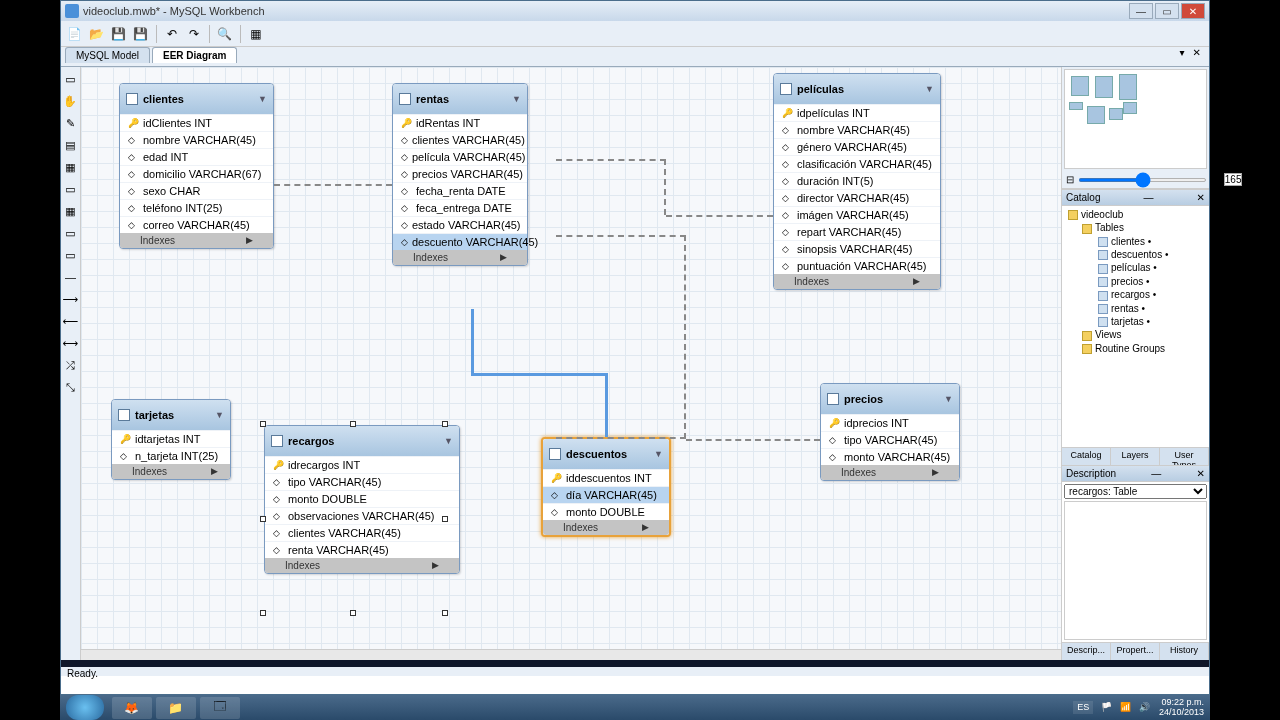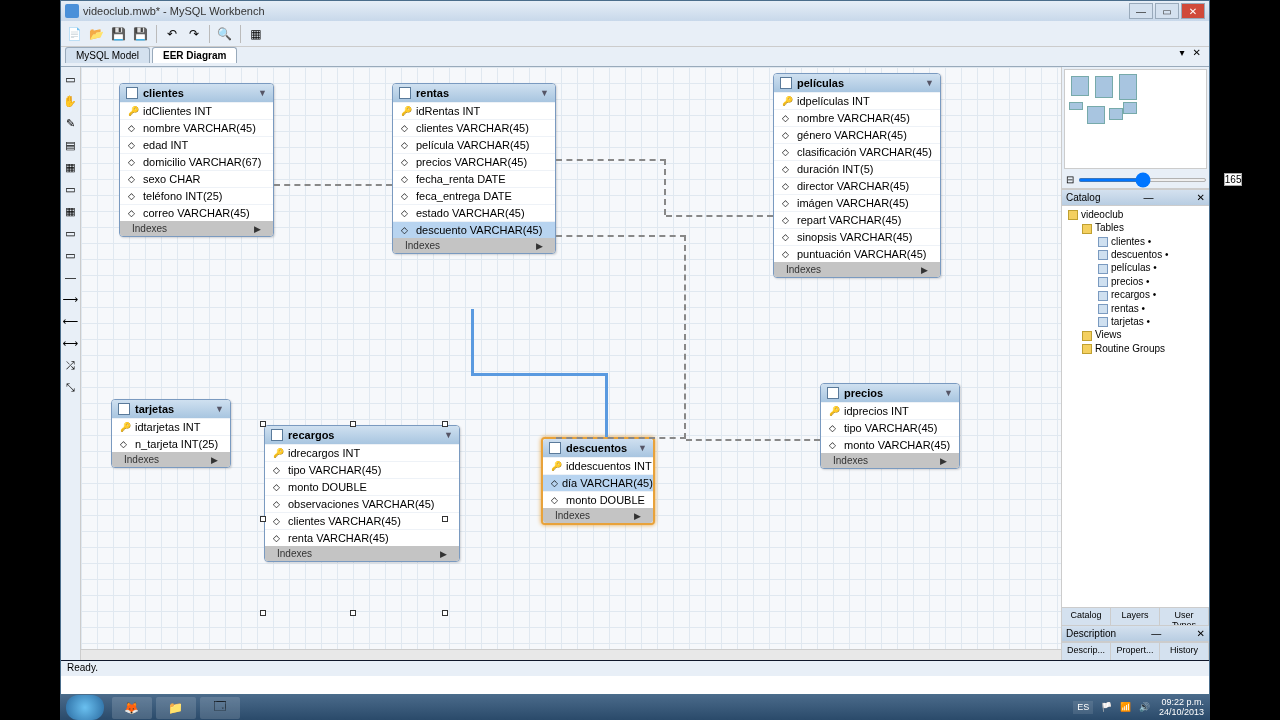--- a/index.html
+++ b/index.html
@@ -21,27 +21,27 @@
 .doctabs .tabspacer { flex: 1; }
 .doctabs .tabctrl { padding: 0 4px; cursor: pointer; }
 .main { display: flex; height: 593px; }
 .vtoolbar { width: 20px; background: #e8eff7; border-right: 1px solid #ccc; display: flex; flex-direction: column; align-items: center; padding-top: 4px; gap: 6px; }
 .vtoolbar .vbtn { width: 16px; height: 16px; border: 1px solid transparent; cursor: pointer; font-size: 11px; display: flex; align-items: center; justify-content: center; }
 .canvas { flex: 1; background: #f6f8fb; position: relative; overflow: hidden; background-image: linear-gradient(#e0e8f0 1px, transparent 1px), linear-gradient(90deg, #e0e8f0 1px, transparent 1px); background-size: 16px 16px; }
 .canvas::after { content:""; position:absolute; left:0; bottom:0; right:0; height:10px; background:#e8e8e8; border-top:1px solid #ccc; }
 .canvas .hscroll { position:absolute; bottom:1px; left:96px; width:400px; height:8px; background:#bcc8d4; border-radius:4px; }
 .erdtable { position: absolute; background: #fff; border: 1px solid #7a9ac0; border-radius: 4px; box-shadow: 1px 1px 2px rgba(0,0,0,.15); font-size: 11px; }
 .erdtable.selected { border: 2px solid #e8a23a; box-shadow: 0 0 4px #e8a23a; }
-.erdtable .thead { background: linear-gradient(#cfe0f0,#a8c5e0); padding: 3px 6px; font-weight: bold; display: flex; align-items: center; border-radius: 3px 3px 0 0; }
+.erdtable .thead { background: linear-gradient(#cfe0f0,#a8c5e0); padding: 9px 6px; font-weight: bold; display: flex; align-items: center; border-radius: 3px 3px 0 0; }
 .erdtable .thead .tblicon { width: 12px; height: 12px; background: #fff; border: 1px solid #5a7a9a; margin-right: 5px; }
 .erdtable .thead .expand { margin-left: auto; font-size: 9px; color: #556; }
 .erdtable .col { padding: 2px 8px; display: flex; align-items: center; border-top: 1px solid #eef2f7; white-space: nowrap; }
 .erdtable .col .key { width: 11px; height: 11px; margin-right: 4px; font-size: 9px; }
 .erdtable .col.sel { background: #b8d4f0; }
-.erdtable .tfoot { background: #c4c4c4; color: #333; padding: 2px 12px; font-size: 10px; display: flex; align-items: center; border-radius: 0 0 3px 3px; gap: 44px; }
+.erdtable .tfoot { background: #c4c4c4; color: #333; padding: 2px 20px; font-size: 10px; display: flex; align-items: flex-start; border-radius: 0 0 3px 3px; gap: 44px; }
 .erdtable .tfoot .expand { margin-left: auto; font-size: 9px; }
 .handle { position: absolute; width: 6px; height: 6px; background: #fff; border: 1px solid #333; }
 .rel { position: absolute; border-color: #888; pointer-events: none; }
 .rel.solid { border-color: #5a9ae0; }
 .rside { width: 148px; background: #e8eff7; border-left: 1px solid #ccc; display: flex; flex-direction: column; font-size: 10px; }
 .rside .navthumb { height: 100px; background: #fff; border: 1px solid #ccc; margin: 2px; position: relative; }
 .rside .navthumb .mini { position: absolute; background: #a8c5e0; border: 1px solid #7aa; }
 .rside .zoomrow { height: 18px; display: flex; align-items: center; padding: 0 4px; gap: 4px; border-bottom: 1px solid #ccc; }
 .rside .zoomrow input[type=range] { flex: 1; height: 4px; }
 .rside .zoomrow .zval { width: 30px; font-size: 10px; text-align: right; border: 1px solid #aaa; background: #fff; }
@@ -54,21 +54,21 @@
 .rside .tree .tnode.l3 { padding-left: 34px; }
 .rside .tree .icn { display:inline-block; width:10px; height:10px; margin-right:3px; vertical-align:middle; }
 .rside .tree .icn.db { background:#f4d060; border:1px solid #c0a030; }
 .rside .tree .icn.fld { background:#f4d060; border:1px solid #c0a030; }
 .rside .tree .icn.tbl { background:#cfe0f0; border:1px solid #7a9ac0; }
 .rside .bottomtabs { height: 18px; display: flex; border-top: 1px solid #ccc; }
 .rside .bottomtabs .btab { flex:1; font-size:9px; padding:2px; text-align:center; border-right:1px solid #ccc; background:#d4e1ef; cursor:pointer; overflow:hidden; }
 .rside .descbox { height: 160px; background: #fff; display: flex; flex-direction: column; }
 .rside .descbox select { margin: 2px; font-size: 10px; }
 .rside .descarea { flex: 1; background: #fff; border: 1px solid #ccc; margin: 0 2px 2px; }
-.statusbar { height: 16px; background: #e8eff7; font-size: 10px; padding: 1px 6px; border-top: 1px solid #0f172a; display:flex; }
+.statusbar { height: 16px; background: #e8eff7; font-size: 10px; padding: 1px 6px; border-top: 7px solid #0f172a; display:flex; }
 .statusbar .sgrip { margin-left:auto; width:12px; height:12px; }
 .taskbar { position: absolute; bottom: 0; left: 60px; width: 1150px; height: 25px; background: linear-gradient(#4a6a8a,#2a4a6a); display: flex; align-items: center; }
 .taskbar .start { width: 38px; height: 25px; background: radial-gradient(circle,#6ac0f0,#2a6aa0); border-radius: 12px; margin: 0 6px; }
 .taskbar .tbitem { width: 40px; height: 22px; margin: 0 2px; background: rgba(255,255,255,.15); border-radius: 2px; display:flex; align-items:center; justify-content:center; font-size:12px; }
 .taskbar .tray { margin-left: auto; color: #fff; font-size: 9px; padding: 0 6px; text-align: right; line-height: 1.1; display:flex; align-items:center; gap:8px; }
 .taskbar .tray .lang { background: rgba(255,255,255,.1); padding: 2px 4px; }
 </style>
 </head>
 <body>
 
@@ -162,21 +162,21 @@
         <div class="col">
             <span class="key">◇</span>
             <span>correo VARCHAR(45)</span>
           </div>
         <div class="tfoot">
             <span>Indexes</span>
             <span class="expand">▶</span>
           </div>
       </div>
 
-      <div class="erdtable" style="left:311px; top:16px; width:164px;">
+      <div class="erdtable" style="left:311px; top:16px; width:136px;">
         <div class="thead">
             <span class="tblicon"></span>
             <span>rentas</span>
             <span class="expand">▼</span>
           </div>
         <div class="col">
             <span class="key">🔑</span>
             <span>idRentas INT</span>
           </div>
         <div class="col">
@@ -322,21 +322,21 @@
       </div>
       <div class="handle" style="left:179px; top:354px;"></div>
       <div class="handle" style="left:269px; top:354px;"></div>
       <div class="handle" style="left:361px; top:354px;"></div>
       <div class="handle" style="left:179px; top:449px;"></div>
       <div class="handle" style="left:361px; top:449px;"></div>
       <div class="handle" style="left:179px; top:543px;"></div>
       <div class="handle" style="left:269px; top:543px;"></div>
       <div class="handle" style="left:361px; top:543px;"></div>
 
-      <div class="erdtable selected" style="left:460px; top:370px; width:114px;">
+      <div class="erdtable selected" style="left:460px; top:370px; width:130px;">
         <div class="thead">
             <span class="tblicon"></span>
             <span>descuentos</span>
             <span class="expand">▼</span>
           </div>
         <div class="col">
             <span class="key">🔑</span>
             <span>iddescuentos INT</span>
           </div>
         <div class="col sel">
@@ -425,20 +425,26 @@
       </div>
       <div class="bottomtabs">
         <div class="btab">Catalog</div>
         <div class="btab">Layers</div>
         <div class="btab">User Types</div>
       </div>
       <div class="panelhead">
         <span>Description</span>
         <span class="x">—</span>
         <span class="x">✕</span>
+      </div>
+      <div class="descbox">
+        <select>
+          <option>recargos: Table</option>
+        </select>
+        <div class="descarea"></div>
       </div>
       <div class="bottomtabs">
         <div class="btab">Descrip...</div>
         <div class="btab">Propert...</div>
         <div class="btab">History</div>
       </div>
     </div>
 
   </div>
 

